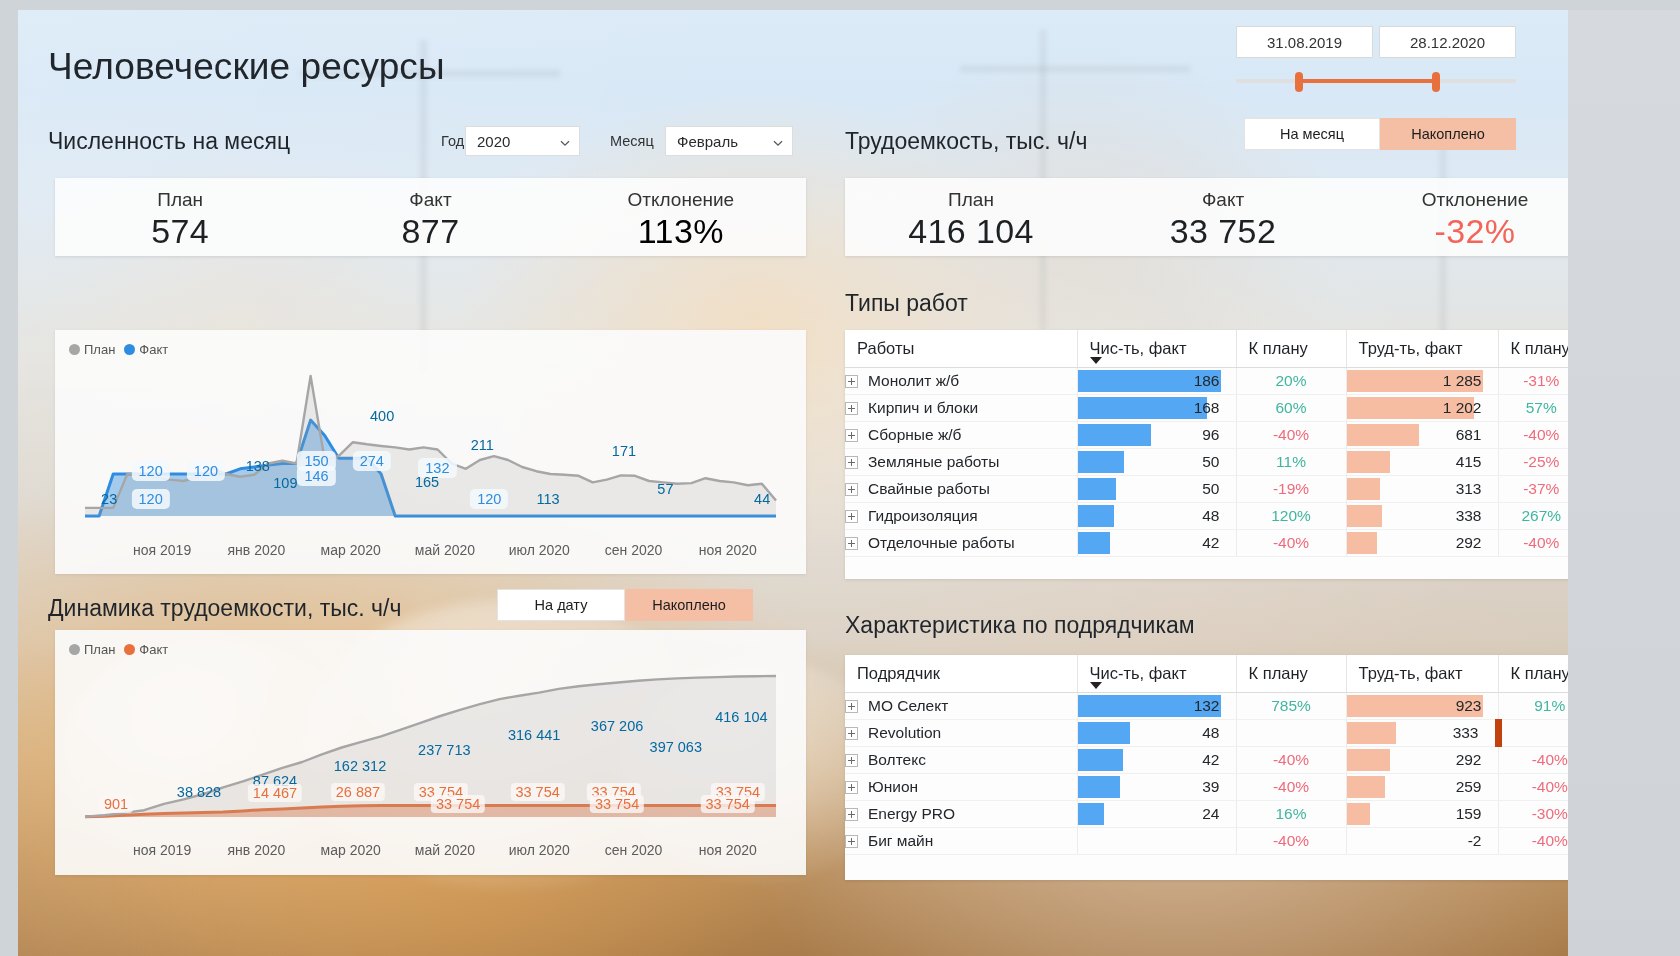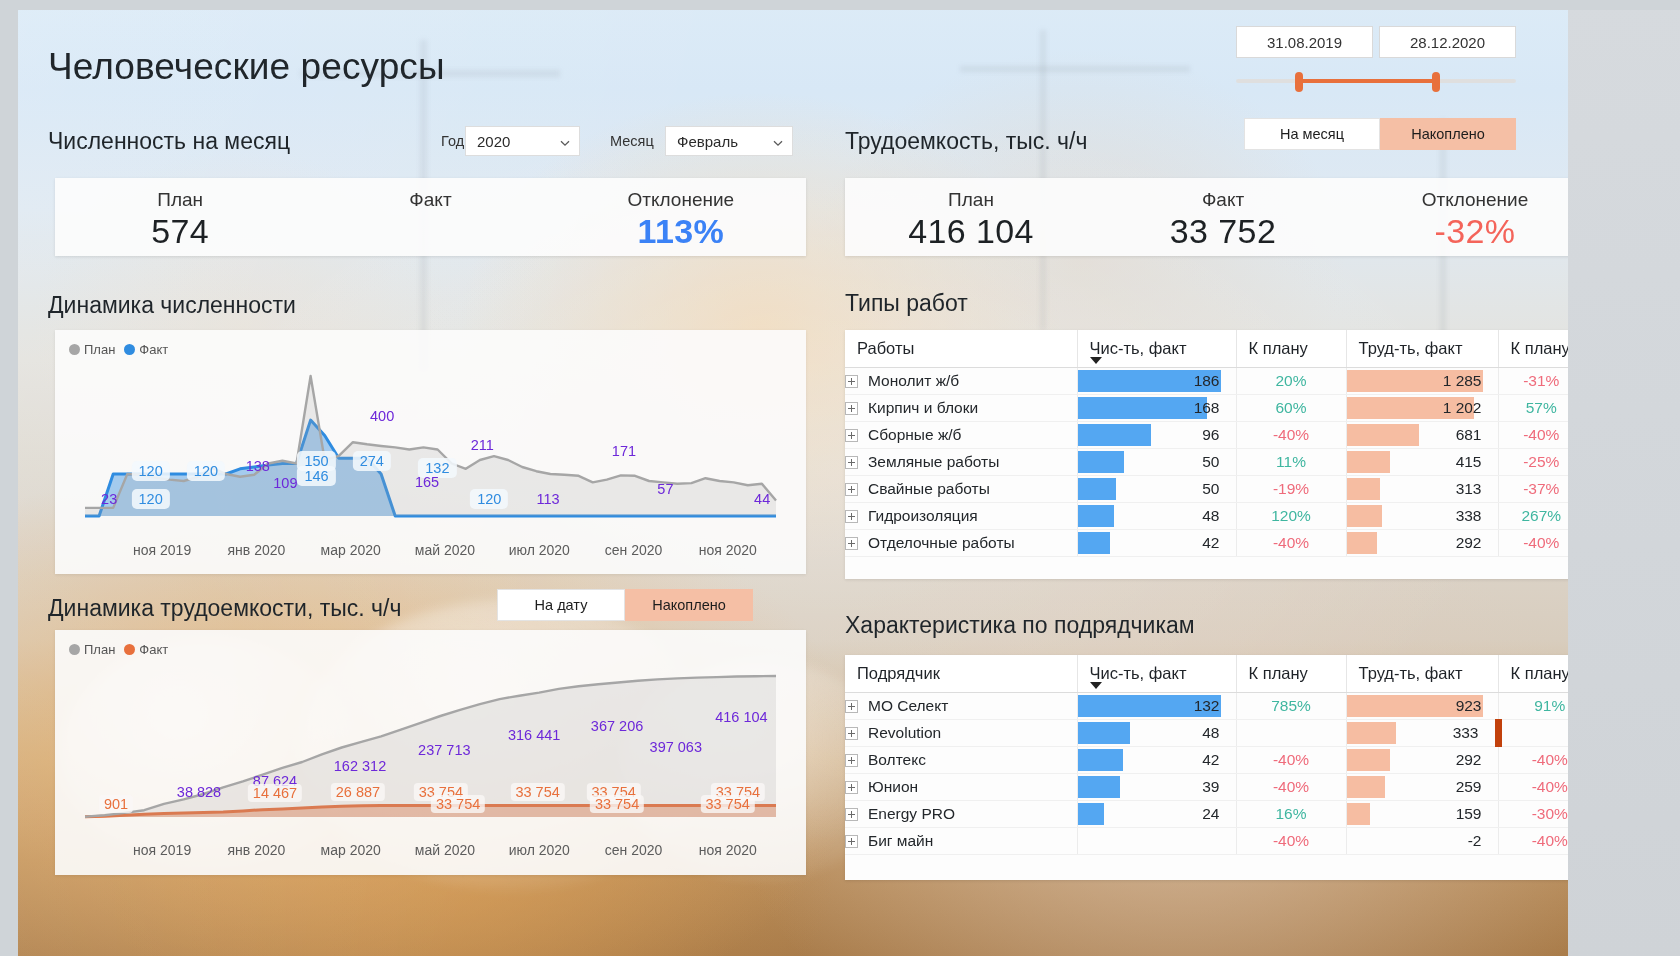--- a/index.html
+++ b/index.html
@@ -115,39 +115,39 @@
   
   .kpi {
     position: absolute; background: rgba(252,252,252,.93);
     box-shadow: 0 1px 3px rgba(0,0,0,.10);
     display: flex; align-items: flex-start;
   }
   .kpi .cell { flex: 1; text-align: center; padding-top: 11px; }
   .kpi .cell .cap { font-size: 19px; color: #333; font-weight: 400; }
   .kpi .cell .val { font-size: 34px; color: #1d2124; margin-top: 1px; letter-spacing: .4px; }
   .kpi .cell .val.neg { color: #f4645a; }
-  .kpi .cell .val.pos { color: #3b82f6; font-weight: bold; }
+  .kpi .cell .val.pos { color: #000000; }
 
   
   .panel {
     position: absolute; background: rgba(252,252,252,.90);
     box-shadow: 0 1px 3px rgba(0,0,0,.08);
     overflow: hidden;
   }
   .legend { position: absolute; display: flex; align-items: center; gap: 9px; }
   .legend .item { display: flex; align-items: center; gap: 4px; font-size: 13px; color: #555; }
   .dot { width: 11px; height: 11px; border-radius: 50%; display: inline-block; }
 
   .chart-svg { position: absolute; left: 0; top: 0; }
 
   .dlabel {
     position: absolute; font-size: 14.5px; transform: translate(-50%, -50%);
     white-space: nowrap;
   }
-  .dlabel.plan { color: #6d28d9; }
+  .dlabel.plan { color: #0369a1; }
   .dlabel.fact-b {
     color: #2f8ce0; background: rgba(243,248,253,.88);
     padding: 2px 7px; border-radius: 5px;
   }
   .dlabel.fact-o { color: #e8703c; background: rgba(250,248,246,.80); padding: 1px 5px; border-radius: 4px; }
 
   .axis-row { position: absolute; display: flex; }
   .axis-row span { font-size: 14px; color: #5c5c5c; text-align: center; }
 
   
@@ -279,20 +279,21 @@
     </span>
   </div>
 
   <div class="kpi" style="left:55px; top:178px; width:751px; height:78px;">
     <div class="cell">
       <div class="cap">План</div>
       <div class="val">574</div>
     </div>
     <div class="cell">
       <div class="cap">Факт</div>
+      <div class="val">877</div>
     </div>
     <div class="cell">
       <div class="cap">Отклонение</div>
       <div class="val pos">113%</div>
     </div>
   </div>
 
   <div class="sec-head" style="left:845px; top:128px;">Трудоемкость, тыс. ч/ч</div>
 
   <div class="kpi" style="left:845px; top:178px; width:756px; height:78px;">
@@ -303,21 +304,20 @@
     <div class="cell">
       <div class="cap">Факт</div>
       <div class="val">33 752</div>
     </div>
     <div class="cell">
       <div class="cap">Отклонение</div>
       <div class="val neg">-32%</div>
     </div>
   </div>
 
-  <div class="sec-head" style="left:48px; top:292px;">Динамика численности</div>
 
   <div class="panel" id="panel-headcount" style="left:55px; top:330px; width:751px; height:244px;">
     <div class="legend" style="left:14px; top:12px;">
       <span class="item">
         <i class="dot" style="background:#a6a6a6"></i>
         <span>План</span>
       </span>
       <span class="item">
         <i class="dot" style="background:#2f8ce0"></i>
         <span>Факт</span>

